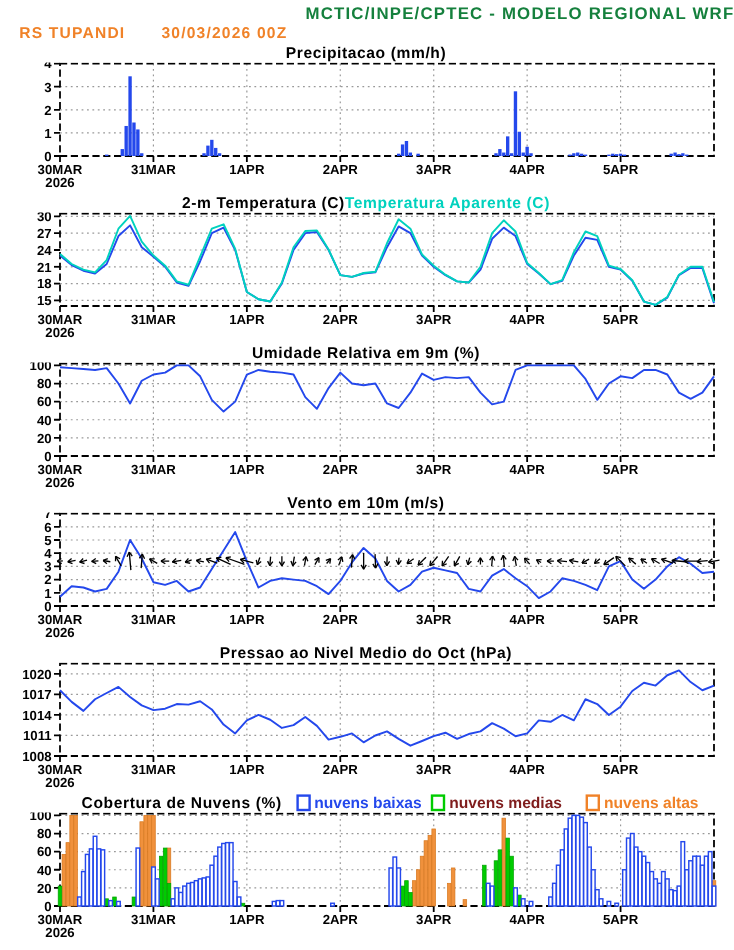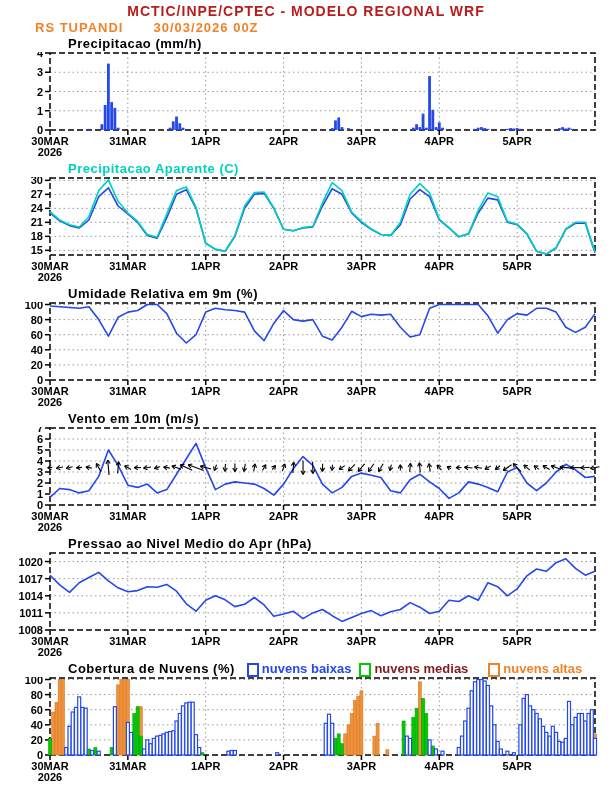--- a/index.html
+++ b/index.html
@@ -1,41 +1,41 @@
 <!DOCTYPE html>
 <html><head>
 <meta charset="utf-8">
 <style>
   html,body{margin:0;padding:0;background:#fff;}
   #page{position:relative;width:612px;height:792px;background:#fff;overflow:hidden;
         font-family:"Liberation Sans",sans-serif;}
   .header{padding-top:3px;}
   .h1{text-align:center;font-size:14px;font-weight:700;letter-spacing:1px;}
-  .h2{padding-left:35px;font-size:13px;font-weight:700;letter-spacing:1px;margin-top:1px;}
+  .h2{padding-left:16px;font-size:13px;font-weight:700;letter-spacing:1px;margin-top:1px;}
   .h2 .run{margin-left:30px;}
   .panel{width:612px;}
   .titlerow{height:17px;line-height:17px;display:flex;align-items:center;
-            padding-left:68px;padding-right:70px;justify-content:space-between;
+            padding-left:68px;padding-right:70px;justify-content:center;
             font-size:13px;font-weight:700;}
   .titlerow .ptitle{letter-spacing:0.5px;}
   .titlerow.clouds{padding-right:10px;gap:8px;justify-content:flex-start;}
-  .legend-item{display:inline-flex;align-items:flex-end;gap:3px;white-space:nowrap;}
+  .legend-item{display:inline-flex;align-items:center;gap:3px;white-space:nowrap;}
   .legend-sq{display:inline-block;width:8px;height:10px;background:#fff;}
   svg{display:block;}
   svg text{font-family:"Liberation Sans",sans-serif;font-weight:700;fill:#000;}
   .tick{font-size:11px;}
   .xlab{font-size:11px;}
 </style>
 </head>
 <body>
 
 <div id="page">
 
   <div class="header">
-    <div class="h1" style="color: #b91c1c;">MCTIC/INPE/CPTEC - MODELO REGIONAL WRF</div>
+    <div class="h1" style="color: #15803d; text-align: right;">MCTIC/INPE/CPTEC - MODELO REGIONAL WRF</div>
     <div class="h2" style="color: rgb(240, 130, 40);">
       <span>RS TUPANDI</span><span class="run">30/03/2026 00Z</span>
     </div>
   </div>
 
   <div class="panel">
     <div class="titlerow">
       <span class="ptitle">Precipitacao (mm/h)</span>
     </div>
     <svg width="612" height="108" viewBox="0 0 612 108">
@@ -114,21 +114,22 @@
         <rect x="557.9154761904762" y="76.075" width="2.8" height="1.9249999999999972" fill="#2448EC"></rect>
         <rect x="561.1595238095239" y="75.1125" width="2.8" height="2.887500000000003" fill="#2448EC"></rect>
         <rect x="564.4035714285715" y="76.46" width="2.8" height="1.5400000000000063" fill="#2448EC"></rect>
         <rect x="567.6476190476191" y="75.69" width="2.8" height="2.3100000000000023" fill="#2448EC"></rect>
         <rect x="570.8916666666667" y="76.845" width="2.8" height="1.1550000000000011" fill="#2448EC"></rect>
       </svg>
   </div>
 
   <div class="panel">
     <div class="titlerow">
-      <span class="ptitle" style="color: rgb(0, 210, 190);">Precipitacao Aparente (C)</span>
+      <span class="ptitle">2-m Temperatura (C)</span>
+      <span class="ptitle" style="color: rgb(0, 210, 190);">Temperatura Aparente (C)</span>
     </div>
     <svg width="612" height="108" viewBox="0 0 612 108">
         <line x1="127.85714285714286" y1="1" x2="127.85714285714286" y2="78" stroke="#999999" stroke-width="1" stroke-dasharray="1.5 3"></line>
         <line x1="205.71428571428572" y1="1" x2="205.71428571428572" y2="78" stroke="#999999" stroke-width="1" stroke-dasharray="1.5 3"></line>
         <line x1="283.57142857142856" y1="1" x2="283.57142857142856" y2="78" stroke="#999999" stroke-width="1" stroke-dasharray="1.5 3"></line>
         <line x1="361.42857142857144" y1="1" x2="361.42857142857144" y2="78" stroke="#999999" stroke-width="1" stroke-dasharray="1.5 3"></line>
         <line x1="439.2857142857143" y1="1" x2="439.2857142857143" y2="78" stroke="#999999" stroke-width="1" stroke-dasharray="1.5 3"></line>
         <line x1="517.1428571428571" y1="1" x2="517.1428571428571" y2="78" stroke="#999999" stroke-width="1" stroke-dasharray="1.5 3"></line>
         <line x1="50" y1="73.33333333333333" x2="595" y2="73.33333333333333" stroke="#999999" stroke-width="1" stroke-dasharray="1.5 3"></line>
         <line x1="45" y1="73.33333333333333" x2="50" y2="73.33333333333333" stroke="#000" stroke-width="1.5"></line>
@@ -436,21 +437,21 @@
         <line x1="580.7849810014443" y1="40.99220084236446" x2="584.181517339095" y2="38.52166630364235" stroke="#000" stroke-width="1.1"></line>
         <line x1="580.7849810014443" y1="40.99220084236446" x2="584.5589201406626" y2="42.83540006476989" stroke="#000" stroke-width="1.1"></line>
         <line x1="599.5498118189164" y1="39.79774541917878" x2="590.4501881810836" y2="41.40225458082122" stroke="#000" stroke-width="1.1"></line>
         <line x1="590.4501881810836" y1="41.40225458082122" x2="593.618478399821" y2="38.64509352461637" stroke="#000" stroke-width="1.1"></line>
         <line x1="590.4501881810836" y1="41.40225458082122" x2="594.3704117397544" y2="42.90951940494531" stroke="#000" stroke-width="1.1"></line>
       </svg>
   </div>
 
   <div class="panel">
     <div class="titlerow">
-      <span class="ptitle">Pressao ao Nivel Medio do Apr (hPa)</span>
+      <span class="ptitle">Pressao ao Nivel Medio do Oct (hPa)</span>
     </div>
     <svg width="612" height="108" viewBox="0 0 612 108">
         <line x1="127.85714285714286" y1="1" x2="127.85714285714286" y2="78" stroke="#999999" stroke-width="1" stroke-dasharray="1.5 3"></line>
         <line x1="205.71428571428572" y1="1" x2="205.71428571428572" y2="78" stroke="#999999" stroke-width="1" stroke-dasharray="1.5 3"></line>
         <line x1="283.57142857142856" y1="1" x2="283.57142857142856" y2="78" stroke="#999999" stroke-width="1" stroke-dasharray="1.5 3"></line>
         <line x1="361.42857142857144" y1="1" x2="361.42857142857144" y2="78" stroke="#999999" stroke-width="1" stroke-dasharray="1.5 3"></line>
         <line x1="439.2857142857143" y1="1" x2="439.2857142857143" y2="78" stroke="#999999" stroke-width="1" stroke-dasharray="1.5 3"></line>
         <line x1="517.1428571428571" y1="1" x2="517.1428571428571" y2="78" stroke="#999999" stroke-width="1" stroke-dasharray="1.5 3"></line>
         <line x1="45" y1="78" x2="50" y2="78" stroke="#000" stroke-width="1.5"></line>
         <text x="43" y="82" text-anchor="end" class="tick">1008</text>

